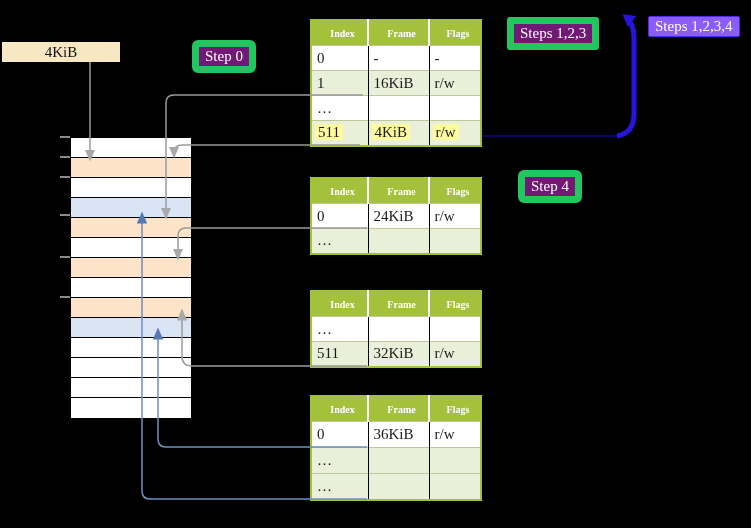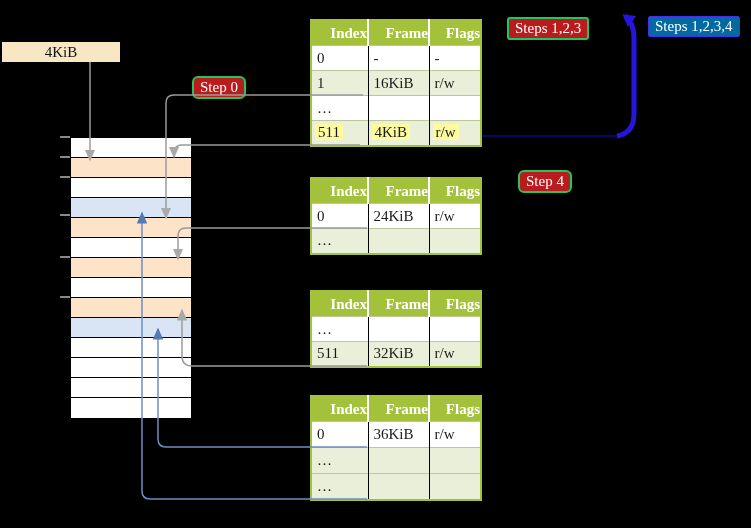--- a/index.html
+++ b/index.html
@@ -7,41 +7,41 @@
        font-family:"Liberation Serif","DejaVu Serif",serif;}
   .abs{position:absolute;}
 
   
   .pagesize-box{left:2px;top:42px;width:118px;height:20px;background:#f7e8c3;
     color:#111;font-size:15px;line-height:20px;text-align:center;}
 
   
   .badge{color:#fff;font-size:15px;line-height:19px;text-align:center;
     padding:0 6px;white-space:nowrap;}
-  .badge.red{background:#b91c1c;border:2px solid #22c55e;}
-  .badge.blue{background:#0369a1;border:1px solid #4c2bf0;}
-  #badge-step0{left:192px;top:40px;border-radius:6px;margin-top:36px;}
+  .badge.red{background:#701a75;border:7px solid #22c55e;}
+  .badge.blue{background:#8b5cf6;border:1px solid #4c2bf0;}
+  #badge-step0{left:192px;top:40px;border-radius:6px;}
   #badge-steps123{left:507px;top:17px;border-radius:3px;}
   #badge-steps1234{left:648px;top:16px;border-radius:2px;}
   #badge-step4{left:518px;top:157px;border-radius:6px;margin-top:13px;}
 
   
   #memory-stack{left:70px;top:137px;width:120px;border:1px solid #000;background:#fff;}
   .srow{height:20px;box-sizing:border-box;border-bottom:1px solid #000;}
   .srow:last-child{border-bottom:none;}
   .srow.white{background:#ffffff;}
   .srow.peach{background:#fde3c8;}
   .srow.blue{background:#d9e5f5;}
   .tick{width:10px;height:2px;background:#8a8a8a;left:60px;}
 
   
   table.ptable{position:absolute;left:310px;border-collapse:collapse;
     border:2px solid #a4c13b;background:#fff;font-size:15px;color:#1a1a1a;}
-  table.ptable th{background:#a4c13b;color:#fff;font-weight:bold;text-align:right;
-    height:24px;padding:0 0 0 6px;border-right:2px solid #fff;font-size:15px;}
+  table.ptable th{background:#a4c13b;color:#fff;font-weight:bold;text-align:center;
+    height:24px;padding:0 0 0 6px;border-right:2px solid #fff;font-size:10px;}
   table.ptable th:last-child{border-right:none;}
   table.ptable td{height:25px;box-sizing:border-box;padding:0 0 0 5px;
     border-right:1px solid #000;border-top:1px solid #bcc79b;}
   table.ptable td:last-child{border-right:none;}
   table.ptable tr.shaded td{background:#e9efd9;}
   table.ptable col.c-index{width:57px;}
   table.ptable col.c-frame{width:61px;}
   table.ptable col.c-flags{width:52px;}
   #table-1{top:19px;}
   #table-2{top:177px;}

